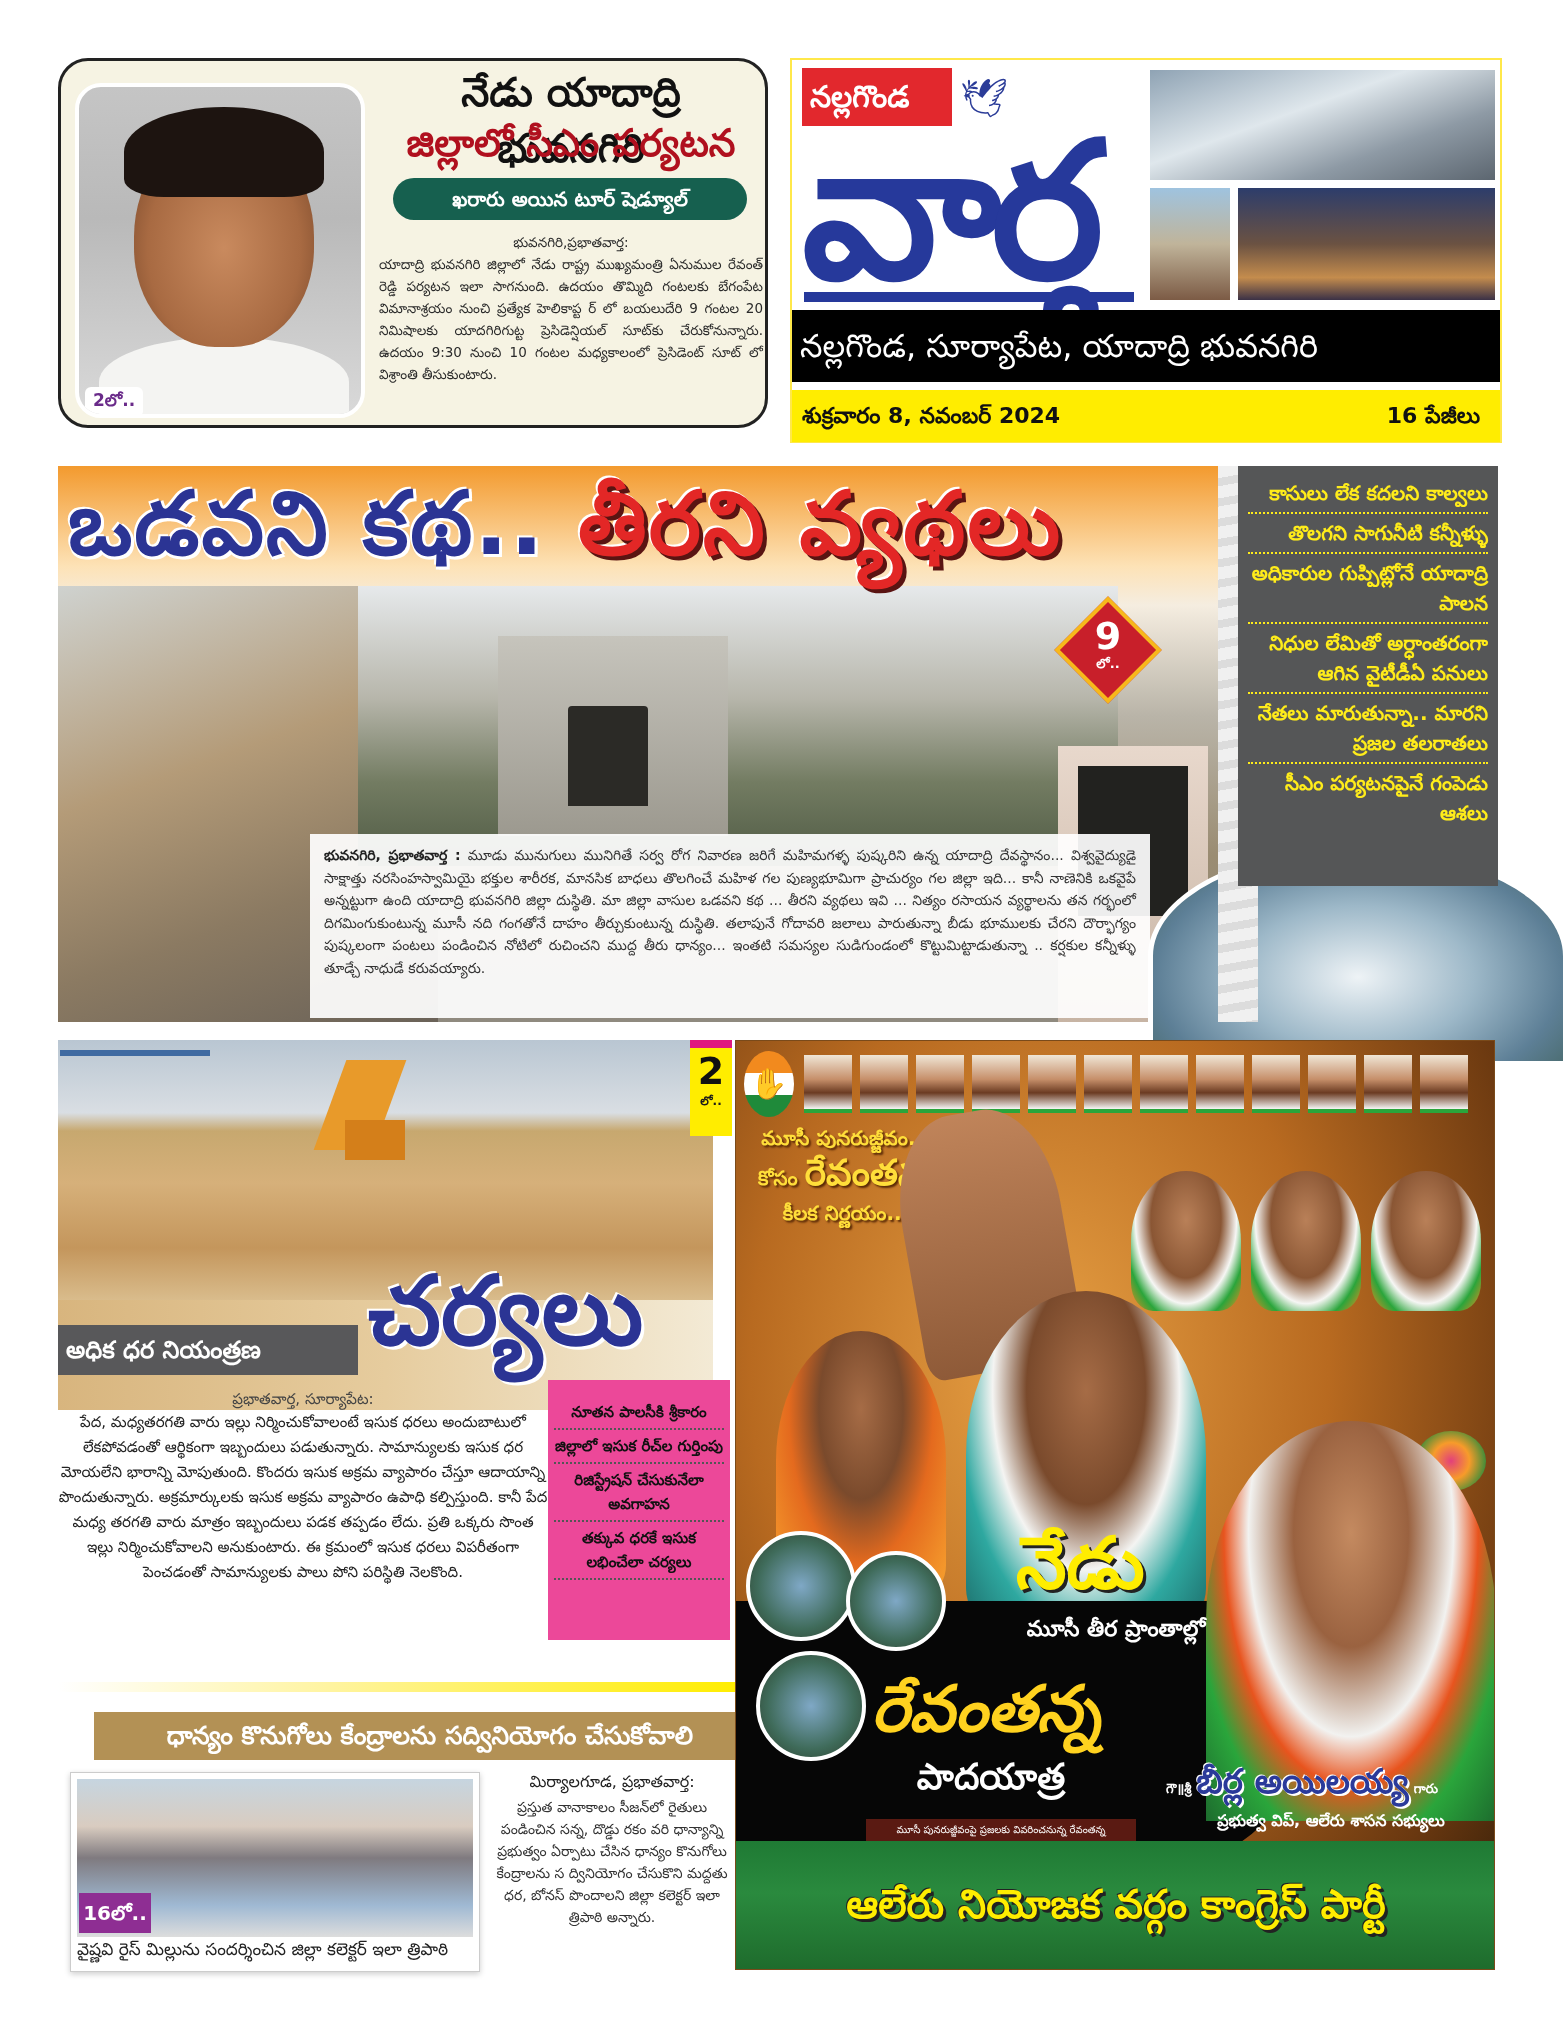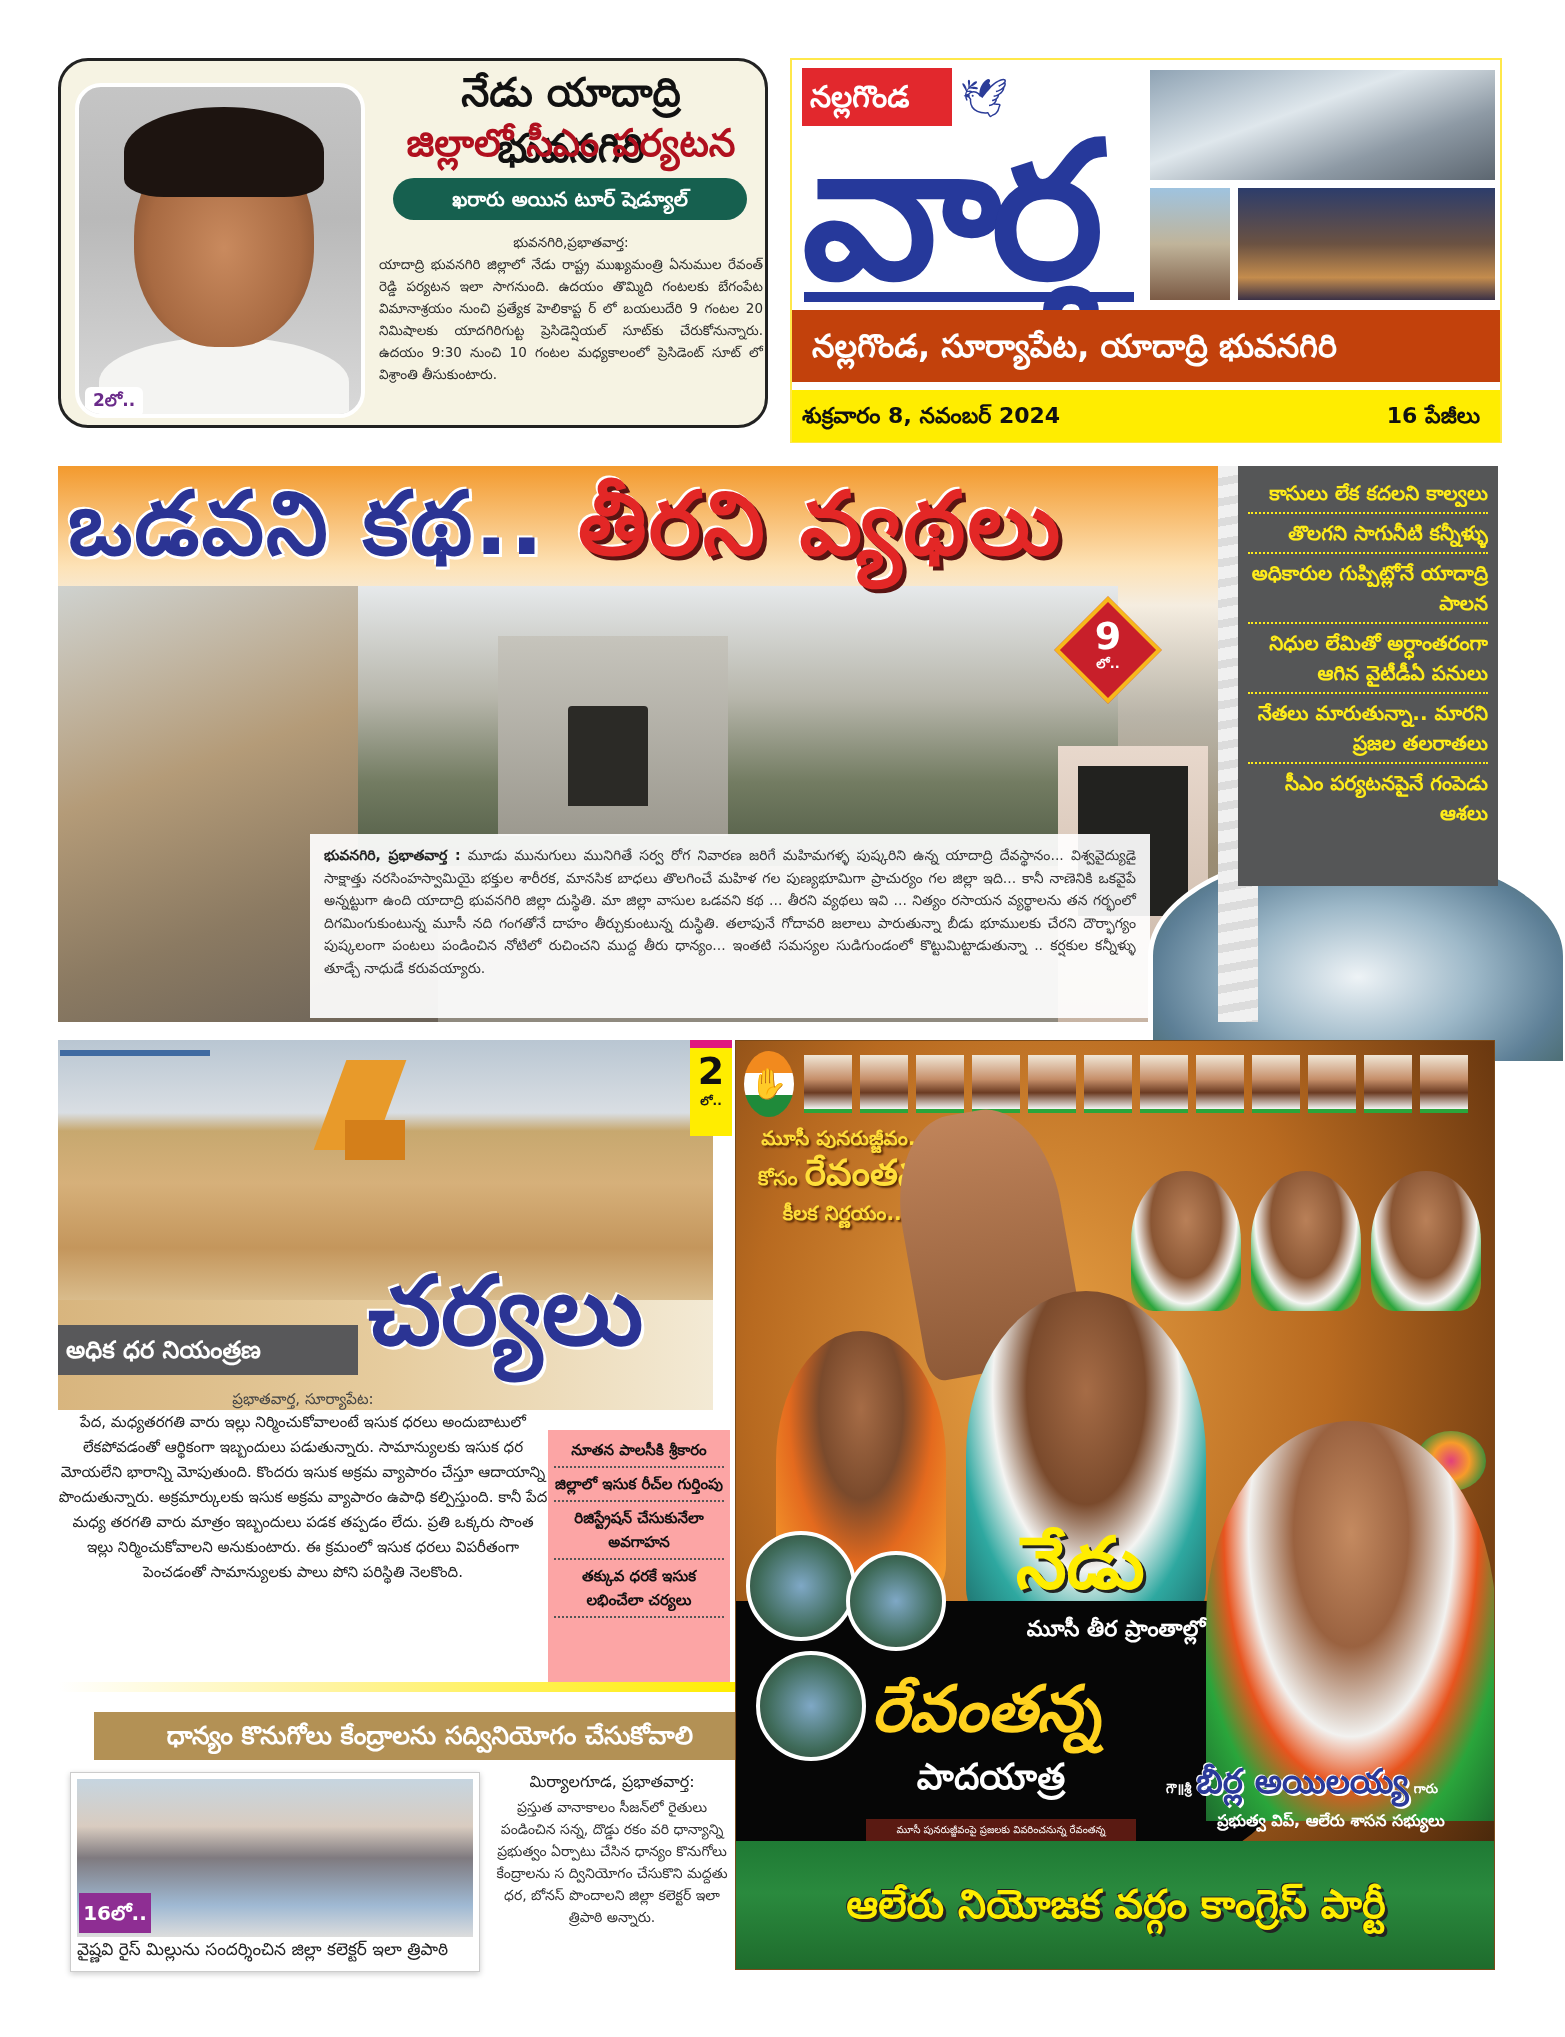--- a/index.html
+++ b/index.html
@@ -21,21 +21,21 @@
 
   
   .masthead { left: 790px; top: 58px; width: 712px; height: 385px; border: 2px solid #ffe84a; background: #fff; }
   .mh-redtag { left: 10px; top: 8px; width: 150px; height: 58px; background: #e2282d; color: #fff; font-size: 30px; font-weight: bold; line-height: 58px; padding-left: 8px; }
   .mh-dove { left: 168px; top: 16px; color: #2b3c98; font-size: 38px; }
   .mh-logo { left: 10px; top: 62px; width: 330px; height: 180px; color: #26399b; font-size: 190px; font-weight: bold; line-height: 180px; letter-spacing: -10px; font-family: "DejaVu Sans", sans-serif; }
   .mh-logo-bar { left: 12px; top: 232px; width: 330px; height: 10px; background: #26399b; }
   .mh-img1 { left: 358px; top: 10px; width: 345px; height: 110px; background: linear-gradient(160deg,#8fa3b4 0%,#dfe7ec 40%,#8e9aa5 70%,#5c6670 100%); }
   .mh-img2 { left: 358px; top: 128px; width: 80px; height: 112px; background: linear-gradient(180deg,#9fc3df 0%,#c0b49a 50%,#7c5b45 100%); }
   .mh-img3 { left: 446px; top: 128px; width: 257px; height: 112px; background: linear-gradient(180deg,#2d3d6b 0%,#6b5242 50%,#c48c4d 80%,#3b3146 100%); }
-  .mh-redbar { left: 0px; top: 250px; width: 708px; height: 72px; background: #c2410c; color: #fff; font-size: 32px; font-weight: bold; line-height: 72px; padding-left: 20px; white-space: nowrap; }
+  .mh-redbar { left: 0px; top: 250px; width: 708px; height: 72px; background: #000000; color: #fff; font-size: 32px; font-weight: normal; line-height: 72px; padding-left: 8px; white-space: nowrap; }
   .mh-yellowbar { left: 0px; top: 330px; width: 708px; height: 52px; background: #ffed00; color: #111; font-size: 22px; font-weight: bold; line-height: 52px; }
   .mh-date { left: 10px; top: 0; }
   .mh-pages { right: 20px; top: 0; }
 
   
   .main-story { left: 58px; top: 466px; width: 1440px; height: 556px; }
   .ms-bg { left: 0; top: 0; width: 1180px; height: 556px; background: linear-gradient(180deg,#f39a2e 0%,#fde2b6 18%,#f5ede0 25%,#b9b4a8 45%,#9a8c72 70%,#8f8a7f 100%); }
   .ms-left-img { left: 0; top: 120px; width: 380px; height: 436px; background: linear-gradient(160deg,#cfd2cf 0%,#b49b78 40%,#8b7a62 70%,#6a6258 100%); }
   .ms-mid-img { left: 300px; top: 120px; width: 760px; height: 280px; background: linear-gradient(180deg,#e6e9eb 0%,#b7b6ab 40%,#737c62 70%,#4f5a44 100%); }
   .ms-dam { left: 440px; top: 170px; width: 230px; height: 200px; background: linear-gradient(180deg,#c6c4bc,#9c998f); }
@@ -63,21 +63,21 @@
   .sand-crane { left: 60px; top: 1050px; width: 150px; height: 6px; background: #3f6aa1; }
   .sand-badge { left: 690px; top: 1040px; width: 42px; height: 96px; background: #ffed00; border-top: 8px solid #e0197f; text-align: center; }
   .sand-badge-num { display: block; font-size: 38px; font-weight: bold; line-height: 46px; color: #111; }
   .sand-badge-sub { display: block; font-size: 12px; font-weight: bold; }
   .sand-band { left: 58px; top: 1300px; width: 655px; height: 110px; background: linear-gradient(90deg,#d8b57e 0%,#e6cc9e 50%,#f3ead5 100%); }
   .sand-sub { left: 58px; top: 1325px; width: 300px; height: 50px; background: #58585a; color: #fff; font-size: 24px; font-weight: bold; line-height: 50px; padding-left: 8px; white-space: nowrap; }
   .sand-title { left: 368px; top: 1255px; font-size: 96px; font-weight: bold; color: #2b3494; text-shadow: 3px 3px 0 #fff, -2px -2px 0 #fff; }
   .sand-dateline { left: 58px; top: 1390px; width: 490px; text-align: center; font-size: 15px; color: #444; }
   .sand-body { left: 58px; top: 1410px; width: 490px; font-size: 15px; line-height: 25px; color: #222; text-align: center; }
   .sand-yellow-band { left: 58px; top: 1682px; width: 680px; height: 10px; background: linear-gradient(90deg,#fff 0%,#fff4a0 40%,#ffed00 100%); }
-  .sand-side { left: 548px; top: 1430px; width: 182px; height: 260px; background: #fca5a5; padding: 4px 6px; }
+  .sand-side { left: 548px; top: 1380px; width: 182px; height: 260px; background: #ec4899; padding: 16px 6px; }
   .sand-side-item { font-size: 15px; font-weight: bold; text-align: center; line-height: 24px; color: #111; border-bottom: 2px dotted #555; padding: 4px 0; }
 
   
   .grain-header { left: 58px; top: 1712px; width: 672px; height: 48px; background: #b39155; color: #fff; font-size: 25px; font-weight: bold; line-height: 48px; text-align: center; white-space: nowrap; margin-left: 36px; }
   .grain-photo { left: 70px; top: 1772px; width: 410px; height: 200px; background: #fff; border: 1px solid #ccc; box-shadow: 0 2px 6px rgba(0,0,0,0.2); }
   .grain-photo-img { left: 6px; top: 6px; width: 396px; height: 158px; background: linear-gradient(180deg,#c6d5e0 0%,#d9ccc0 30%,#7f7a7f 50%,#9fb9d3 80%,#ddd 100%); }
   .grain-badge { left: 8px; top: 120px; width: 72px; height: 40px; background: #8e2e93; color: #fff; font-size: 20px; font-weight: bold; line-height: 40px; text-align: center; }
   .grain-caption { left: 6px; top: 166px; width: 396px; font-size: 17px; text-align: left; color: #222; white-space: nowrap; }
   .grain-dateline { left: 492px; top: 1772px; width: 240px; text-align: center; font-size: 16px; color: #222; }
   .grain-body { left: 492px; top: 1796px; width: 240px; font-size: 14px; line-height: 22px; color: #333; text-align: center; }

